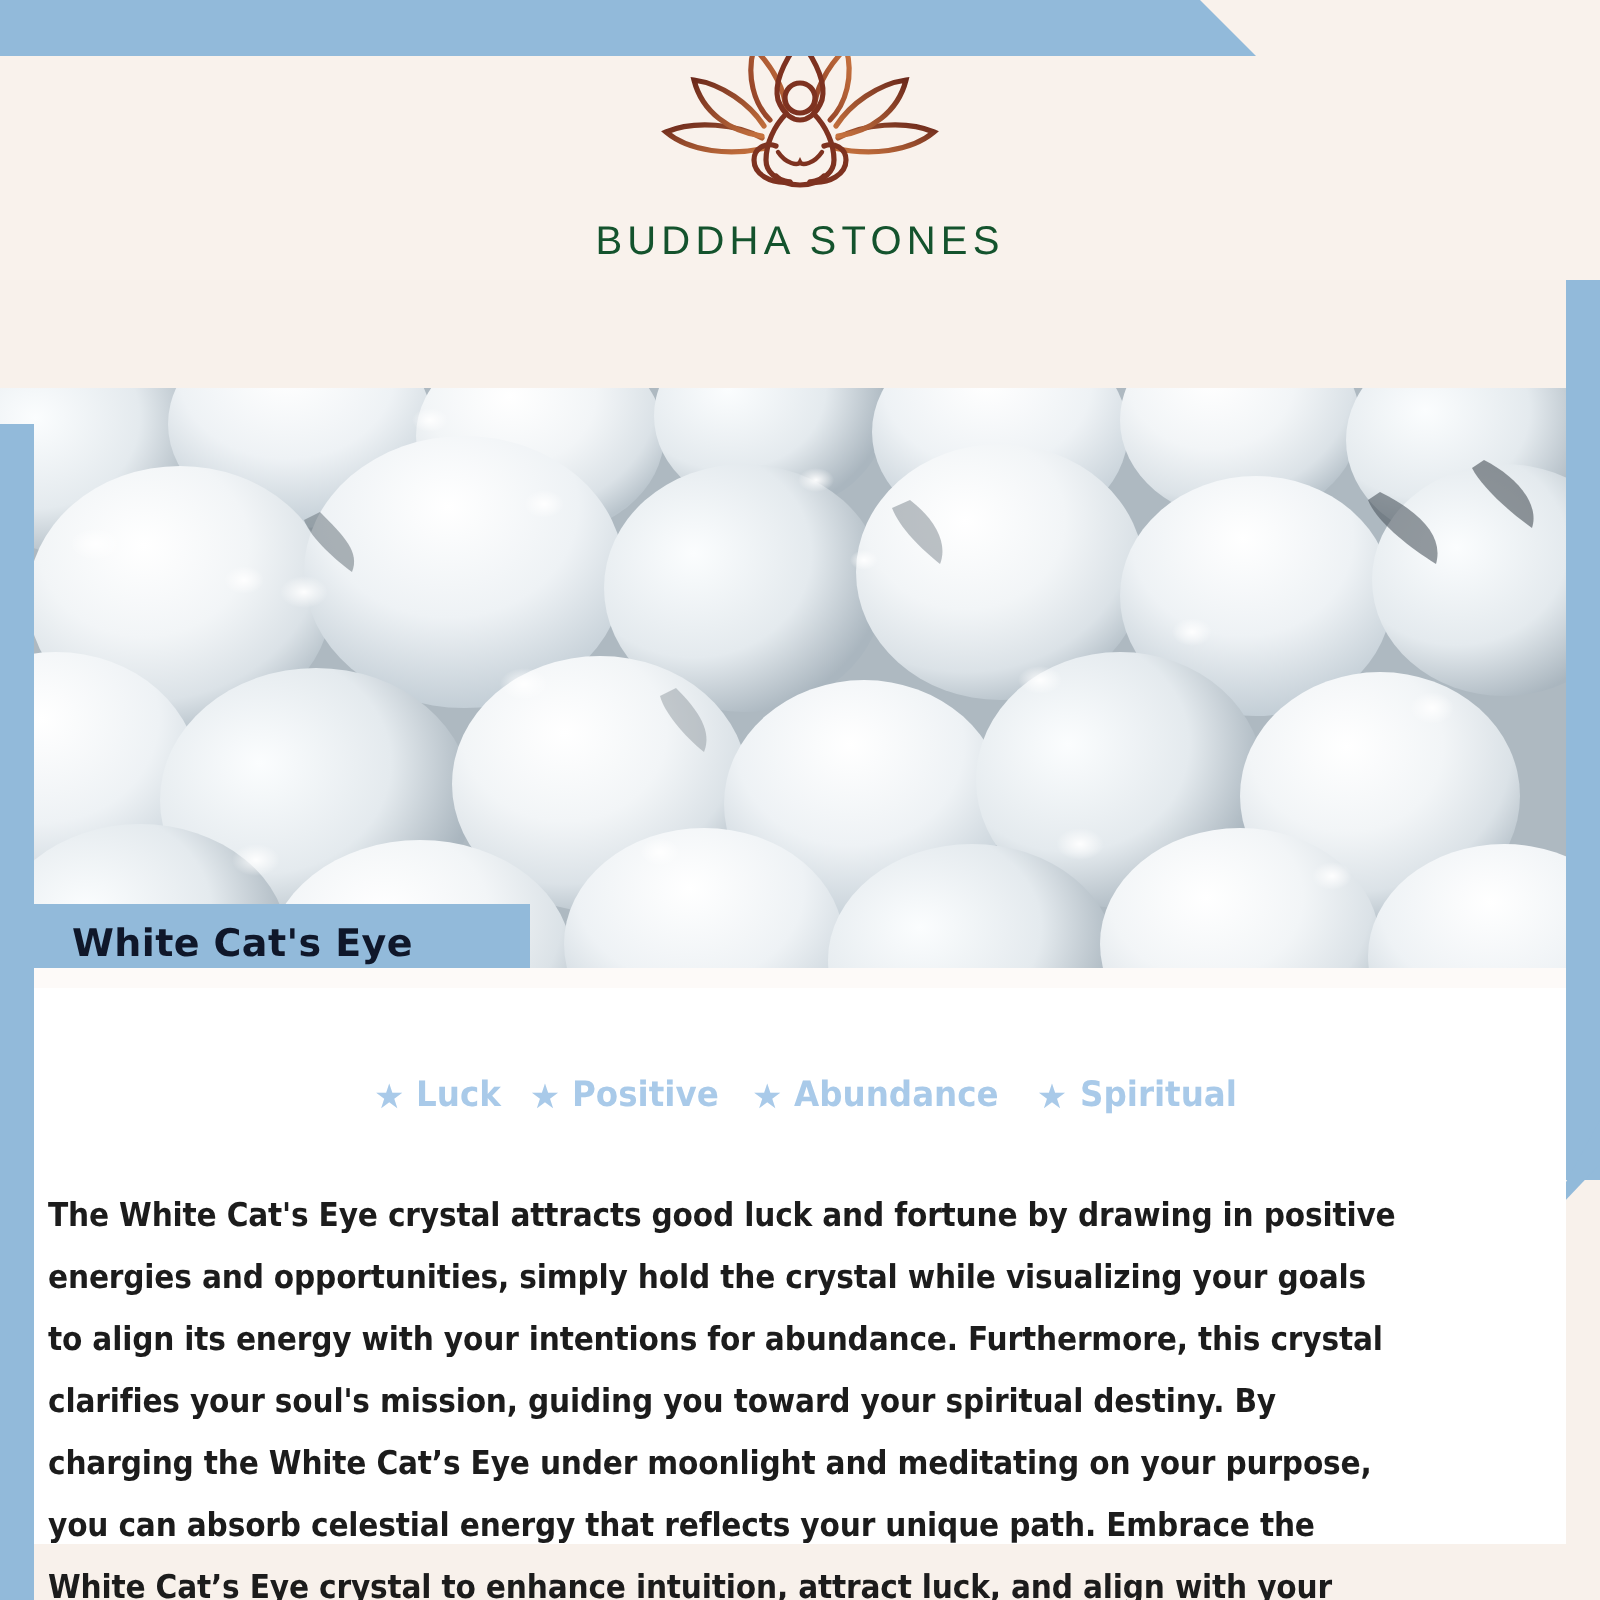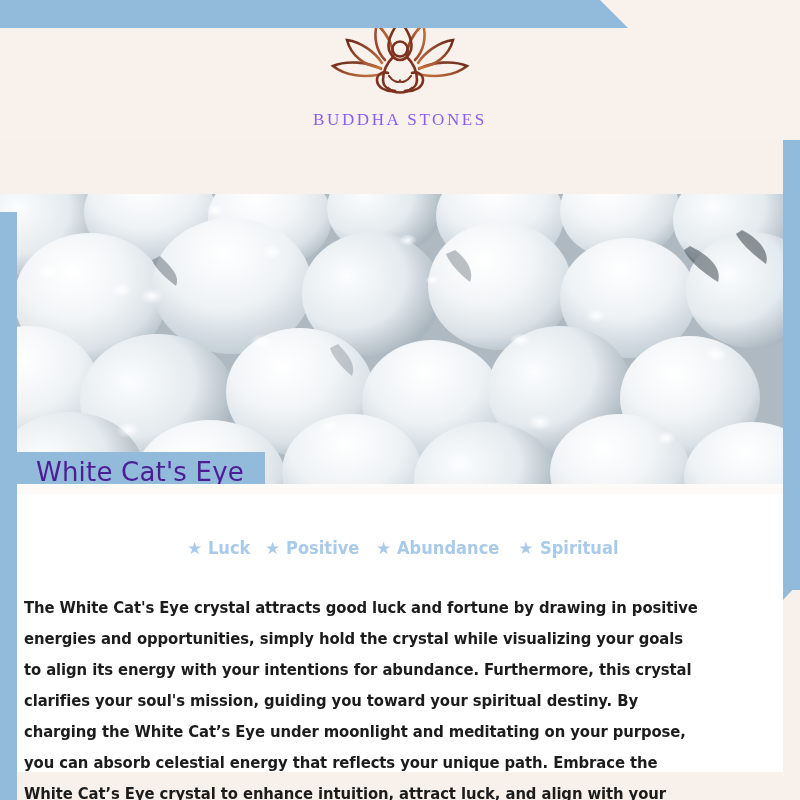--- a/index.html
+++ b/index.html
@@ -38,24 +38,24 @@
   #logo-mark {
     width: 150px;
     height: 84px;
     display: inline-block;
   }
   #brand-name {
     position: absolute;
     left: 0; top: 110px;
     width: 800px;
     text-align: center;
-    font-family: Liberation Serif, serif;
-    font-size: 17px;
+    font-family: Liberation Sans, sans-serif;
+    font-size: 20px;
     letter-spacing: 2.6px;
-    color: #8b5cf6;
+    color: #14532d;
     white-space: nowrap;
   }
 
   
   #title-banner {
     position: absolute;
     left: 163px; top: 140px;
     width: 474px;
     height: 53px;
     background: #fdfaf7;
@@ -127,23 +127,23 @@
     width: 248px;
     height: 40px;
     background: #92bada;
     display: flex;
     align-items: center;
     padding-left: 19px;
     box-sizing: border-box;
   }
   #name-badge-text {
     font-family: "DejaVu Sans", sans-serif;
-    font-size: 26px;
-    font-weight: normal;
-    color: #4c1d95;
+    font-size: 19px;
+    font-weight: bold;
+    color: #0f172a;
     letter-spacing: 0.2px;
     white-space: nowrap;
   }
 
   
   #content-card {
     position: absolute;
     left: 17px; top: 484px;
     width: 766px;
     height: 288px;

